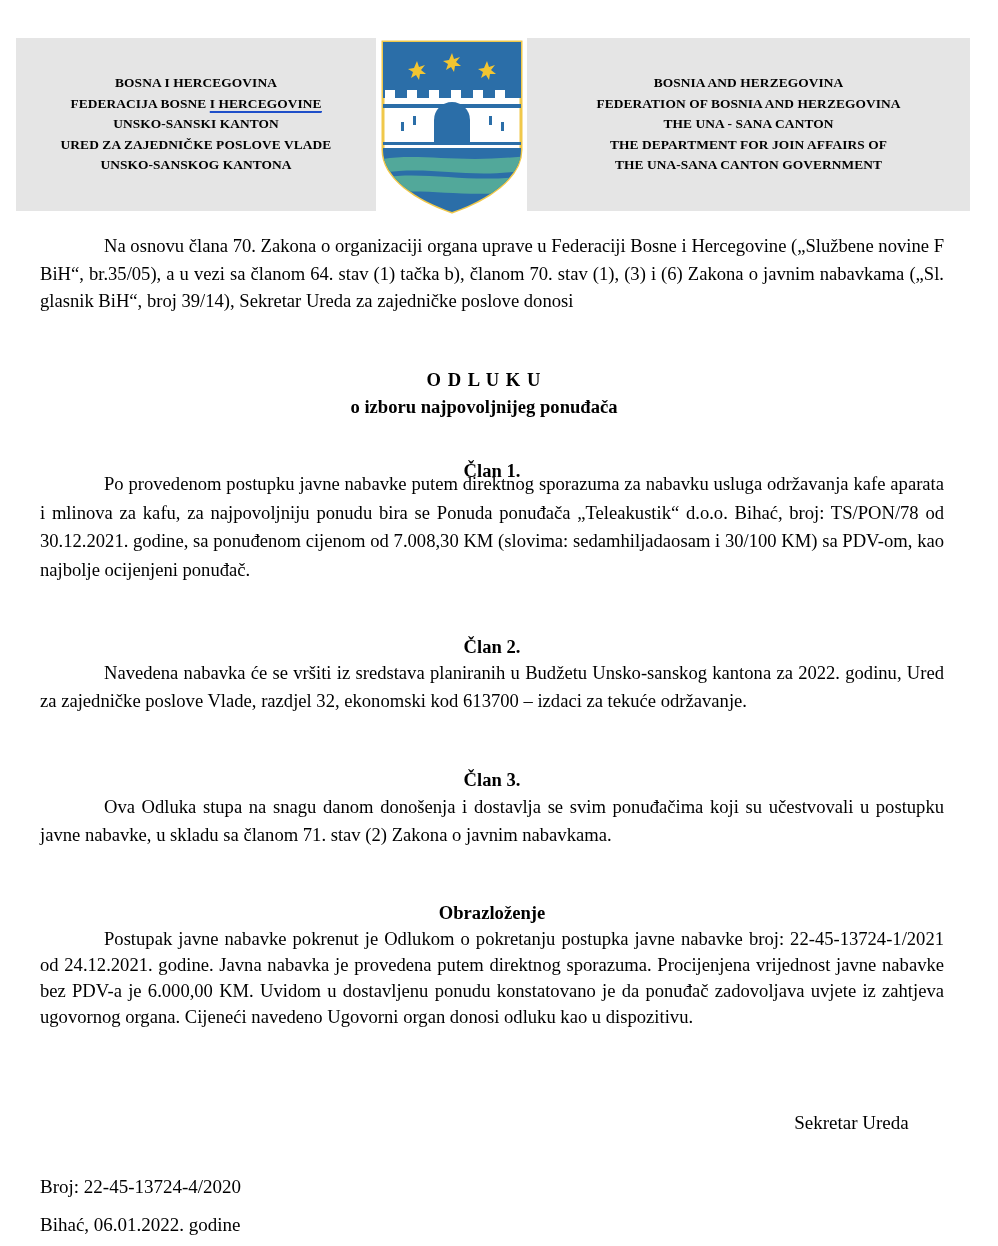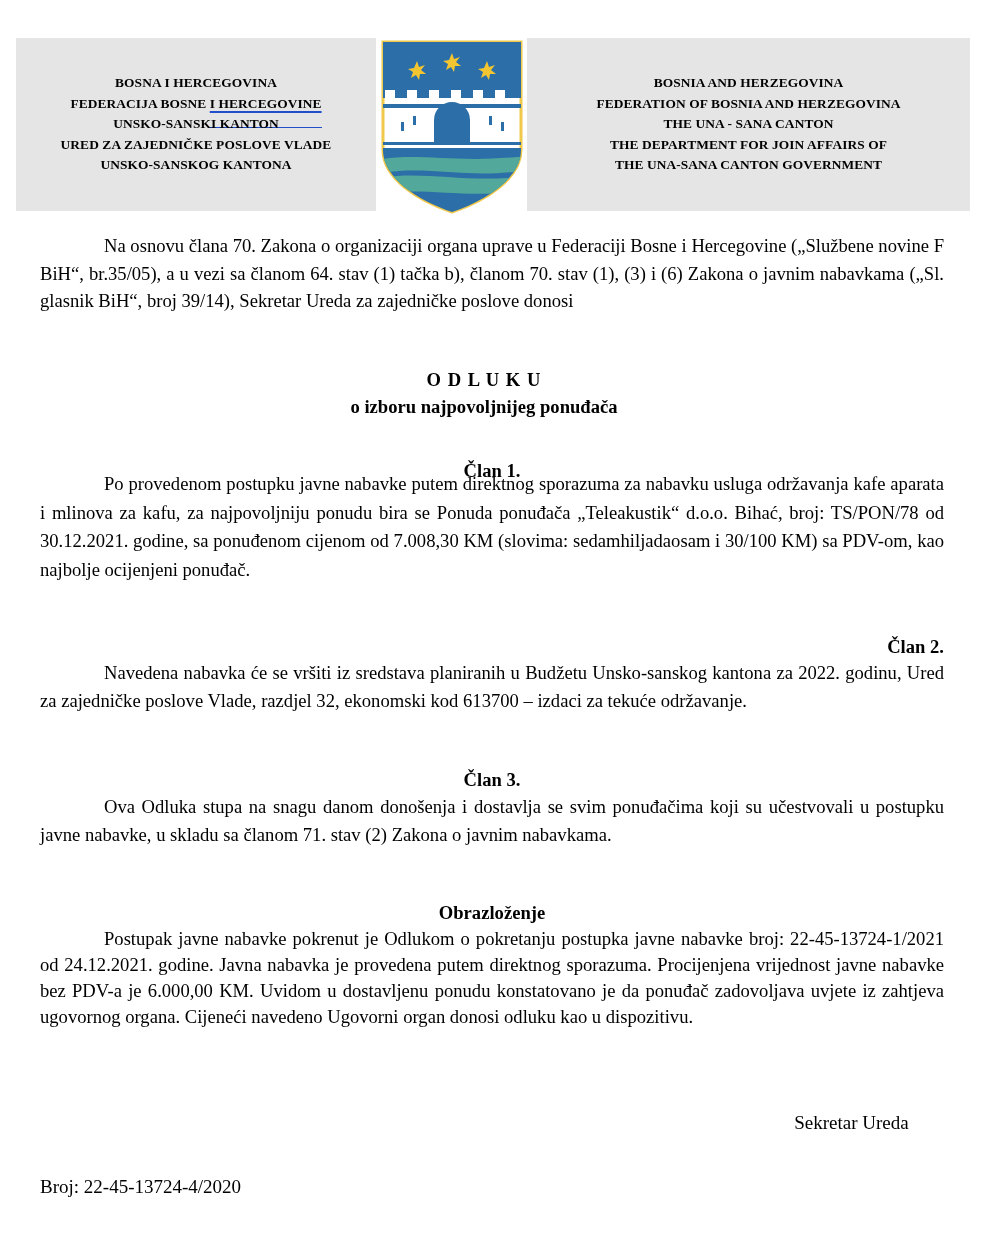--- a/index.html
+++ b/index.html
@@ -6,21 +6,21 @@
     body { width: 998px; height: 1246px; position: relative; overflow: hidden; color: #000; }
     .header-left, .header-right {
       position: absolute; top: 38px; height: 173px; background: #e5e5e5;
       display: flex; flex-direction: column; justify-content: center; align-items: center;
       font-family: "Liberation Serif", serif; font-weight: bold; font-size: 13.4px; line-height: 20.6px;
       text-align: center; letter-spacing: 0.1px;
     }
     .header-left { left: 16px; width: 360px; }
     .header-right { left: 527px; width: 443px; }
     .header-left .line, .header-right .line { white-space: nowrap; }
-    .underlined { text-decoration: underline; text-decoration-color: #1f4fc9; text-decoration-thickness: 1.5px; text-underline-offset: 3px; border-bottom: 1.5px solid #1f4fc9; padding-bottom: 16px; }
+    .underlined { text-decoration: underline; text-decoration-color: #1f4fc9; text-decoration-thickness: 1.5px; text-underline-offset: 3px; border-bottom: 1.5px solid #1f4fc9; padding-bottom: 0px; }
     .crest { position: absolute; left: 377px; top: 38px; width: 150px; height: 180px; }
 
     .body-text {
       position: absolute; left: 40px; width: 904px;
       font-family: "Liberation Serif", serif; font-size: 18.6px; line-height: 27.5px;
       text-align: justify;
     }
     .para { margin: 0; text-indent: 64px; }
     .title {
       position: absolute; left: 32px; width: 904px; text-align: center;
@@ -107,33 +107,34 @@
 </div>
 
 <div class="title" style="top:369px; letter-spacing:1px;">O D L U K U</div>
 <div class="title" style="top:396px;">o izboru najpovoljnijeg ponuđača</div>
 
 <div class="heading-center" style="top:460px;">Član 1.</div>
 <div class="body-text" style="top:470px; line-height:28.5px;">
   <p class="para">Po provedenom postupku javne nabavke putem direktnog sporazuma za nabavku usluga održavanja kafe aparata i mlinova za kafu, za najpovoljniju  ponudu bira se Ponuda ponuđača „Teleakustik“ d.o.o. Bihać,  broj: TS/PON/78 od 30.12.2021. godine, sa ponuđenom cijenom od 7.008,30 KM (slovima: sedamhiljadaosam i 30/100 KM) sa PDV-om, kao najbolje ocijenjeni ponuđač.</p>
 </div>
 
-<div class="heading-center" style="top:636px;text-align:right;">Član 2.</div>
+<div class="heading-center" style="top:636px;">Član 2.</div>
 <div class="body-text" style="top:659px; line-height:27.5px;">
   <p class="para">Navedena nabavka će se vršiti iz sredstava planiranih u Budžetu Unsko-sanskog kantona za 2022. godinu, Ured za zajedničke poslove Vlade, razdjel 32, ekonomski kod 613700 – izdaci za tekuće održavanje.</p>
 </div>
 
 <div class="heading-center" style="top:769px;">Član 3.</div>
 <div class="body-text" style="top:793px; line-height:28px;">
   <p class="para">Ova Odluka stupa na snagu danom donošenja i dostavlja se svim ponuđačima koji su učestvovali u postupku javne nabavke, u skladu sa članom 71. stav (2) Zakona o javnim nabavkama.</p>
 </div>
 
 <div class="heading-center" style="top:902px;">Obrazloženje</div>
 <div class="body-text" style="top:926px; line-height:26px;">
   <p class="para">Postupak javne nabavke pokrenut je Odlukom o pokretanju postupka javne nabavke broj: 22-45-13724-1/2021 od 24.12.2021. godine. Javna nabavka je provedena putem direktnog sporazuma. Procijenjena vrijednost javne nabavke bez PDV-a je 6.000,00 KM. Uvidom u dostavljenu ponudu konstatovano je da ponuđač zadovoljava uvjete iz zahtjeva ugovornog organa. Cijeneći navedeno Ugovorni organ donosi odluku kao u dispozitivu.</p>
 </div>
 
 <div class="footer-left">
   <div>Broj: 22-45-13724-4/2020</div>
+  <div>Bihać,  06.01.2022. godine</div>
 </div>
 <div class="footer-right">
   <div class="sig-title">Sekretar Ureda</div>
 </div>
 
 </body></html>

